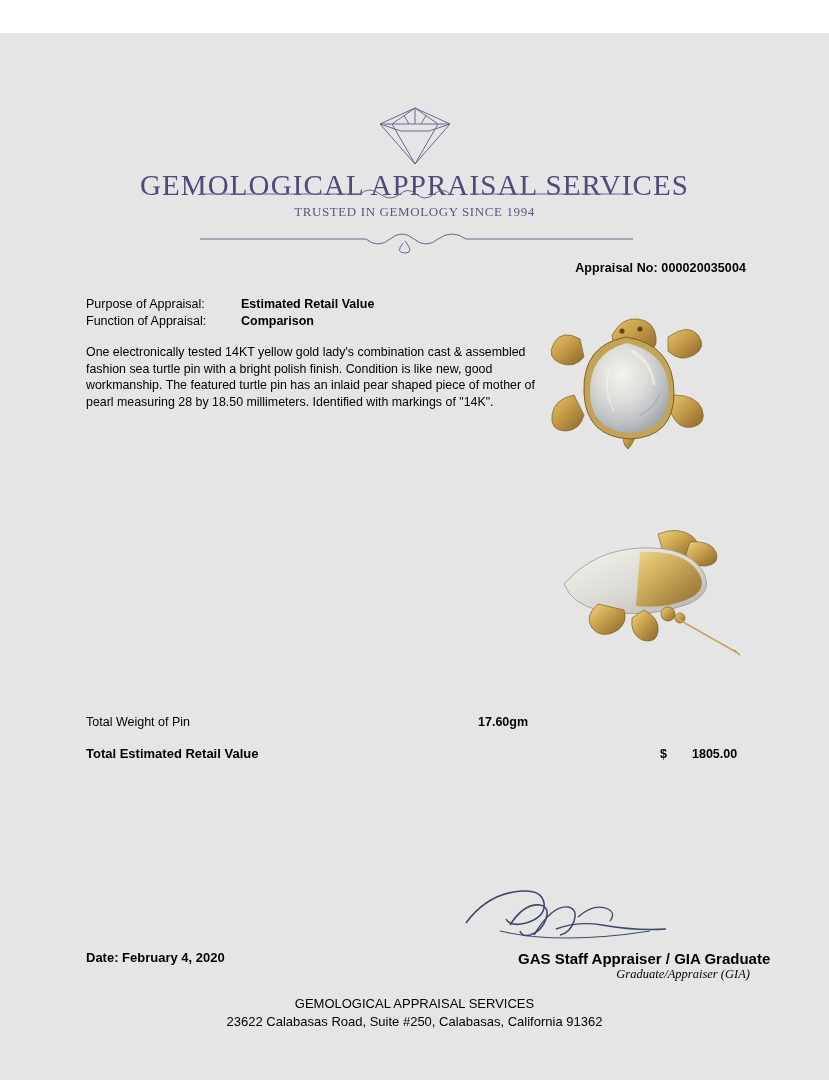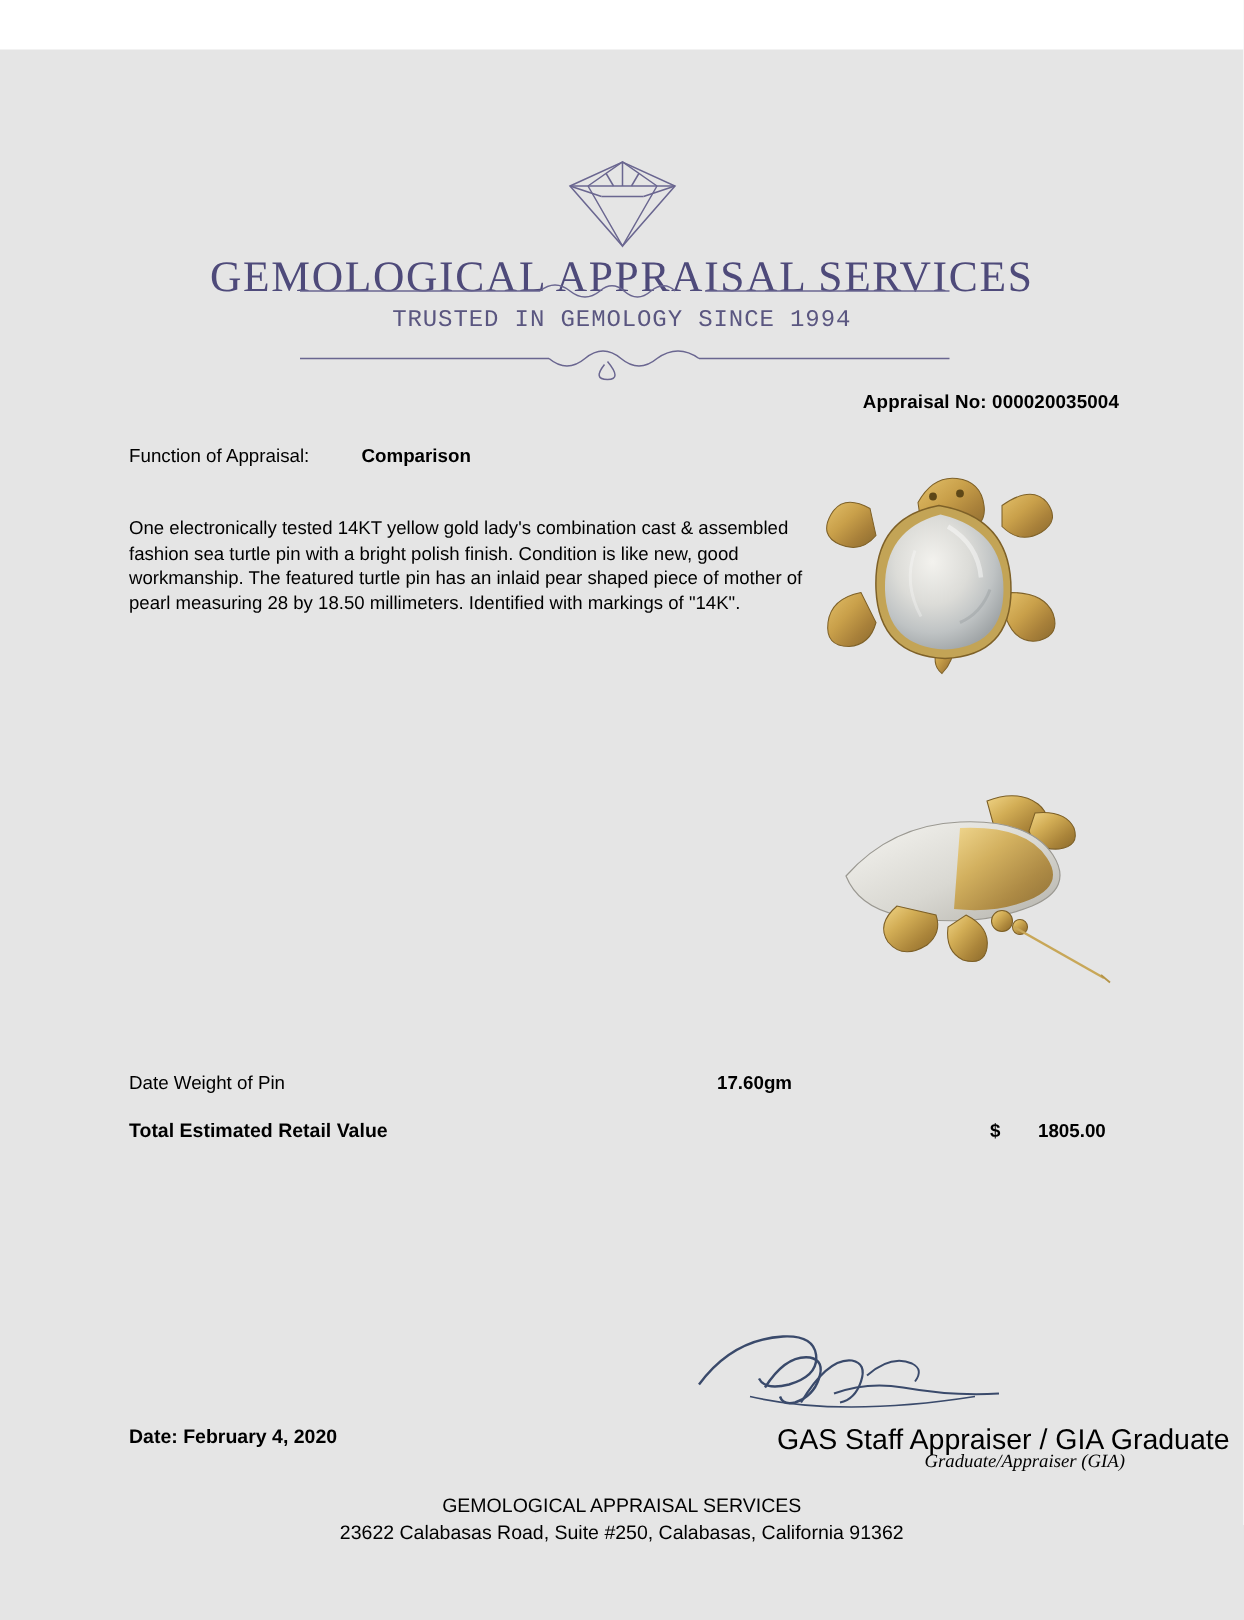--- a/index.html
+++ b/index.html
@@ -40,22 +40,22 @@
   }
   .brand-title {
     font-family: "Liberation Serif", serif;
     font-size: 29px;
     letter-spacing: 1.1px;
     color: #4e4a7a;
     margin-top: 2px;
     white-space: nowrap;
   }
   .brand-sub {
-    font-family: Liberation Mono, monospace;
-    font-size: 16px;
+    font-family: Liberation Serif, serif;
+    font-size: 13px;
     letter-spacing: 0.6px;
     color: #5a5680;
     margin-top: 2px;
   }
 
   
   .appraisal-no {
     position: absolute;
     right: 83px;
     top: 228px;
@@ -150,22 +150,22 @@
     position: absolute;
     left: 86px;
     top: 917px;
     font-size: 13px;
     font-weight: bold;
   }
   .signer {
     position: absolute;
     left: 518px;
     top: 917px;
-    font-size: 19px;
-    font-weight: normal;
+    font-size: 15px;
+    font-weight: bold;
   }
   .signer-sub {
     position: absolute;
     left: 518px;
     top: 934px;
     width: 232px;
     text-align: right;
     font-family: "Liberation Serif", serif;
     font-style: italic;
     font-size: 12.5px;
@@ -223,20 +223,24 @@
   <svg style="position:absolute;left:0;top:200px;width:829px;height:24px">
     <line x1="200" y1="6" x2="366" y2="6" stroke="#6a6690" stroke-width="1"></line>
     <line x1="466" y1="6" x2="633" y2="6" stroke="#6a6690" stroke-width="1"></line>
     <path d="M366 6 q12 10 24 0 q12 -10 24 0 q12 10 24 0 q14 -10 28 0" fill="none" stroke="#6a6690" stroke-width="1"></path>
     <path d="M405 8 q10 12 0 12 q-10 0 -2 -10" fill="none" stroke="#6a6690" stroke-width="1"></path>
   </svg>
 
   <div class="appraisal-no">Appraisal No: 000020035004</div>
 
   <div class="meta">
+    <div class="meta-row">
+      <div class="meta-label">Purpose of Appraisal:</div>
+      <div class="meta-value">Estimated Retail Value</div>
+    </div>
     <div class="meta-row">
       <div class="meta-label">Function of Appraisal:</div>
       <div class="meta-value">Comparison</div>
     </div>
   </div>
 
   <div class="description">One electronically tested 14KT yellow gold lady's combination cast &amp; assembled fashion sea turtle pin with a bright polish finish. Condition is like new, good workmanship. The featured turtle pin has an inlaid pear shaped piece of mother of pearl measuring 28 by 18.50 millimeters. Identified with markings of "14K".</div>
 
   <svg class="photo1" viewBox="0 0 200 150">
     <defs>
@@ -297,21 +301,21 @@
     <path d="M58 86 q-14 12 -6 24 q10 12 26 2 q10 -8 6 -20 z" fill="url(#gold2)" stroke="#7c5f26" stroke-width="0.7"></path>
     <path d="M104 92 q16 8 14 22 q-2 12 -16 8 q-12 -6 -10 -22 z" fill="url(#gold2)" stroke="#7c5f26" stroke-width="0.7"></path>
 
     <circle cx="128" cy="96" r="7" fill="url(#gold2)" stroke="#7c5f26" stroke-width="0.7"></circle>
     <circle cx="140" cy="100" r="5" fill="url(#gold2)" stroke="#7c5f26" stroke-width="0.7"></circle>
 
     <path d="M136 100 L196 134" stroke="#c8a758" stroke-width="1.6" fill="none"></path>
     <path d="M194 132 L200 137" stroke="#b59447" stroke-width="1.2" fill="none"></path>
   </svg>
 
-  <div class="total-weight-label">Date Weight of Pin</div>
+  <div class="total-weight-label">Total Weight of Pin</div>
   <div class="total-weight-value">17.60gm</div>
 
   <div class="total-value-label">Total Estimated Retail Value</div>
   <div class="total-value-currency">$</div>
   <div class="total-value-amount">1805.00</div>
 
   <svg class="signature" viewBox="0 0 250 70">
     <path d="M6 44 q22 -30 56 -32 q20 -1 22 12 q2 14 -18 20 q-16 4 -20 -4" fill="none" stroke="#3a4a6b" stroke-width="1.6"></path>
     <path d="M50 46 q14 -22 30 -20 q10 2 6 14 q-4 12 -16 16 q-8 2 -10 -4" fill="none" stroke="#3a4a6b" stroke-width="1.6"></path>
     <path d="M74 56 q18 -30 34 -28 q10 2 6 14 q-4 12 -14 14" fill="none" stroke="#3a4a6b" stroke-width="1.5"></path>

